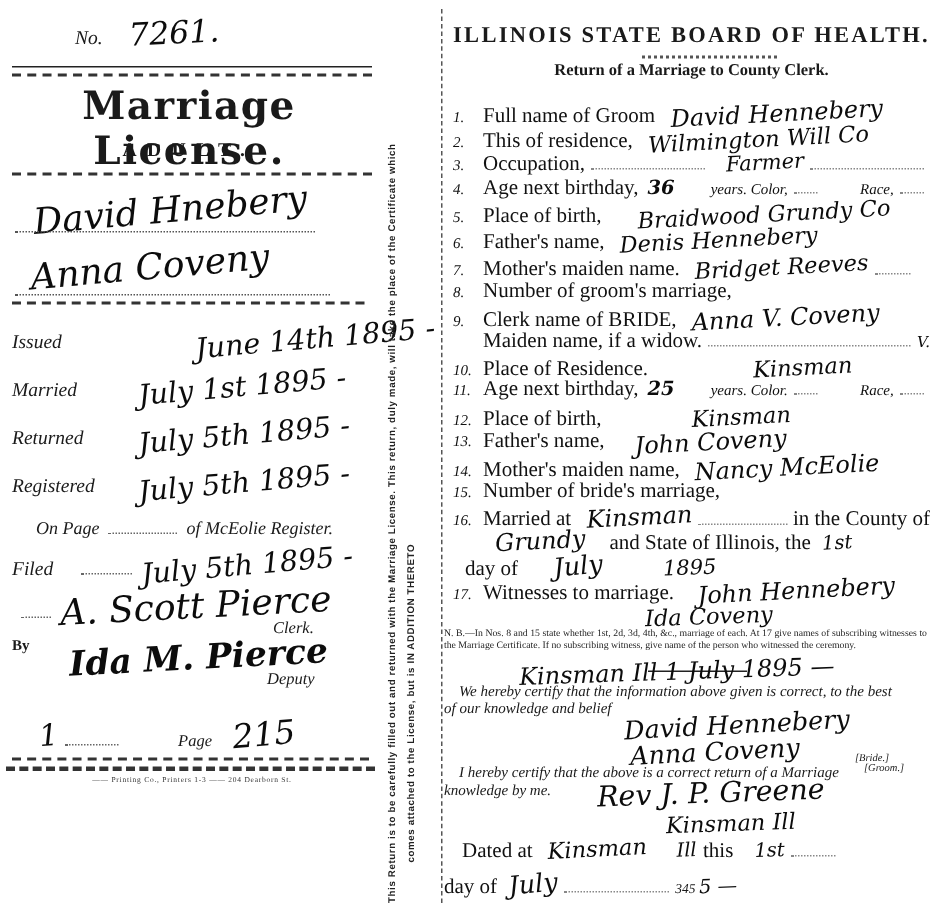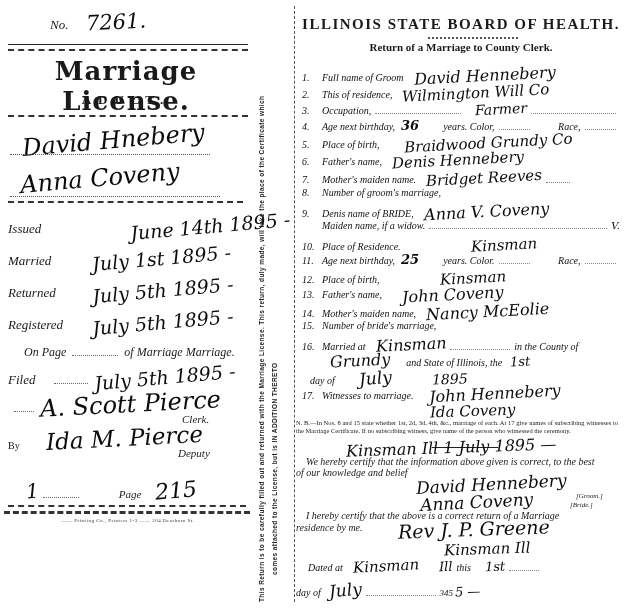--- a/index.html
+++ b/index.html
@@ -24,21 +24,21 @@
   .rule-dot    { border-top:1px dotted #555; height:0; }
   .dots { border-bottom:1px dotted #666; height:9px; display:inline-block; }
   .fill { flex:1; border-bottom:1px dotted #888; height:8px; margin:0 4px; }
   
   .l-row { left:8px; width:246px; display:flex; align-items:baseline; gap:6px; }
   .l-lbl { font-size:13px; width:78px; flex:none; }
   .hw-date { font-size:19px; transform:rotate(-5deg); }
   
   .r-row { left:302px; width:318px; display:flex; align-items:baseline; }
   .r-num { font-style:italic; font-size:10px; width:20px; flex:none; }
-  .r-lbl { font-style:italic; font-size:10px; flex:none; white-space:nowrap; }
+  .r-lbl { font-size:14px; flex:none; white-space:nowrap; }
   .r-val { font-size:14px; margin-left:10px; transform:rotate(-3deg); }
   .r-after { font-style:italic; font-size:10px; margin-left:24px; white-space:nowrap; }
   .fold-line {
     position:absolute; white-space:nowrap;
     font-family:"Liberation Sans", sans-serif; font-weight:bold;
     font-size:6.5px; letter-spacing:0.4px; color:#222;
     transform:rotate(-90deg); transform-origin:0 0;
   }
   .nb { font-size:6.5px; line-height:1.2; color:#222; text-align:justify;
         font-family:"Liberation Serif", serif; }
@@ -79,35 +79,35 @@
     <span class="lbl l-lbl">Returned</span>
     <span class="hw hw-date">July 5th 1895 -</span>
   </div>
   <div class="abs l-row" style="top:311px;">
     <span class="lbl l-lbl">Registered</span>
     <span class="hw hw-date">July 5th 1895 -</span>
   </div>
   <div class="abs l-row" style="top:345px;left:24px;width:226px;">
     <span class="lbl" style="font-size:12px;">On Page</span>
     <span class="dots" style="width:46px;"></span>
-    <span class="lbl" style="font-size:12px;">of Marriage Marriage.</span>
+    <span class="lbl" style="font-size:12px;">of McEolie Register.</span>
   </div>
   <div class="abs l-row" style="top:366px;">
     <span class="lbl l-lbl" style="width:40px;">Filed</span>
     <span class="dots" style="width:34px;"></span>
     <span class="hw hw-date">July 5th 1895 -</span>
   </div>
 
   <div class="abs" style="left:14px;top:390px;display:flex;align-items:baseline;">
     <span class="dots" style="width:20px;"></span>
     <span class="hw rot3" style="font-size:24px;margin-left:6px;">A. Scott Pierce</span>
   </div>
   <div class="abs lbl" style="left:182px;top:413px;font-size:11px;">Clerk.</div>
 
-  <div class="abs" style="left:8px;top:425px;display:flex;align-items:flex-end;">
+  <div class="abs" style="left:8px;top:425px;display:flex;align-items:flex-start;font-weight:bold;">
     <span class="print" style="font-size:10px;">By</span>
     <span class="hw rot3" style="font-size:23px;margin-left:26px;">Ida M. Pierce</span>
   </div>
   <div class="abs lbl" style="left:178px;top:447px;font-size:11px;">Deputy</div>
 
 
   <div class="abs" style="left:26px;top:478px;display:flex;align-items:baseline;">
     <span class="hw rot5" style="font-size:20px;">1</span>
     <span class="dots" style="width:36px;margin-left:4px;"></span>
     <span class="lbl" style="font-size:11px;margin-left:40px;">Page</span>
@@ -170,21 +170,21 @@
     <span class="r-lbl">Mother's maiden name.</span>
     <span class="hw r-val" style="font-size:15px;">Bridget Reeves</span>
     <span class="fill" style="max-width:24px;"></span>
   </div>
   <div class="abs r-row" style="top:187px;">
     <span class="r-num">8.</span>
     <span class="r-lbl">Number of groom's marriage,</span>
   </div>
   <div class="abs r-row" style="top:202px;">
     <span class="r-num">9.</span>
-    <span class="r-lbl">Denis name of BRIDE,</span>
+    <span class="r-lbl">Clerk name of BRIDE,</span>
     <span class="hw r-val" style="font-size:16px;">Anna V. Coveny</span>
   </div>
   <div class="abs r-row" style="top:220px;left:322px;width:298px;">
     <span class="r-lbl">Maiden name, if a widow.</span>
     <span class="fill"></span>
     <span class="hw" style="font-size:10px;">V.</span>
   </div>
   <div class="abs r-row" style="top:236px;">
     <span class="r-num">10.</span>
     <span class="r-lbl">Place of Residence.</span>
@@ -246,26 +246,26 @@
 
   <div class="abs nb" style="left:296px;top:419px;width:322px;">N. B.—In Nos. 8 and 15 state whether 1st, 2d, 3d, 4th, &amp;c., marriage of each. At 17 give names of subscribing witnesses to the Marriage Certificate. If no subscribing witness, give name of the person who witnessed the ceremony.</div>
 
   <div class="abs rule-solid" style="left:432px;top:447px;width:66px;border-top-width:1px;"></div>
   <div class="abs hw rot2" style="left:346px;top:438px;font-size:16px;">Kinsman Ill 1 July 1895 —</div>
 
   <div class="abs lbl" style="left:306px;top:456px;font-size:10px;">We hereby certify that the information above given is correct, to the best</div>
   <div class="abs lbl" style="left:296px;top:467px;font-size:10px;">of our knowledge and belief</div>
 
   <div class="abs hw rot3" style="left:416px;top:474px;font-size:17px;">David Hennebery</div>
-  <div class="abs tag" style="left:576px;top:492px;font-family:Liberation Serif, serif;">[Groom.]</div>
+  <div class="abs tag" style="left:576px;top:508px;font-family:Liberation Serif, serif;">[Groom.]</div>
   <div class="abs hw rot3" style="left:420px;top:492px;font-size:17px;">Anna Coveny</div>
   <div class="abs tag" style="left:570px;top:501px;">[Bride.]</div>
 
   <div class="abs lbl" style="left:306px;top:510px;font-size:10px;">I hereby certify that the above is a correct return of a Marriage</div>
-  <div class="abs lbl" style="left:296px;top:522px;font-size:10px;">residence by me.</div>
+  <div class="abs lbl" style="left:296px;top:522px;font-size:10px;">knowledge by me.</div>
 
   <div class="abs hw rot2" style="left:398px;top:518px;font-size:19px;">Rev J. P. Greene</div>
   <div class="abs hw rot2" style="left:444px;top:540px;font-size:15px;">Kinsman Ill</div>
 
   <div class="abs r-row" style="top:557px;left:308px;width:300px;">
     <span class="r-lbl">Dated at</span>
     <span class="hw rot3" style="font-size:15px;margin-left:10px;">Kinsman</span>
     <span class="hw rot2" style="font-size:13px;margin-left:20px;">Ill</span>
     <span class="r-lbl" style="margin-left:4px;">this</span>
     <span class="hw rot2" style="font-size:13px;margin-left:14px;">1st</span>

